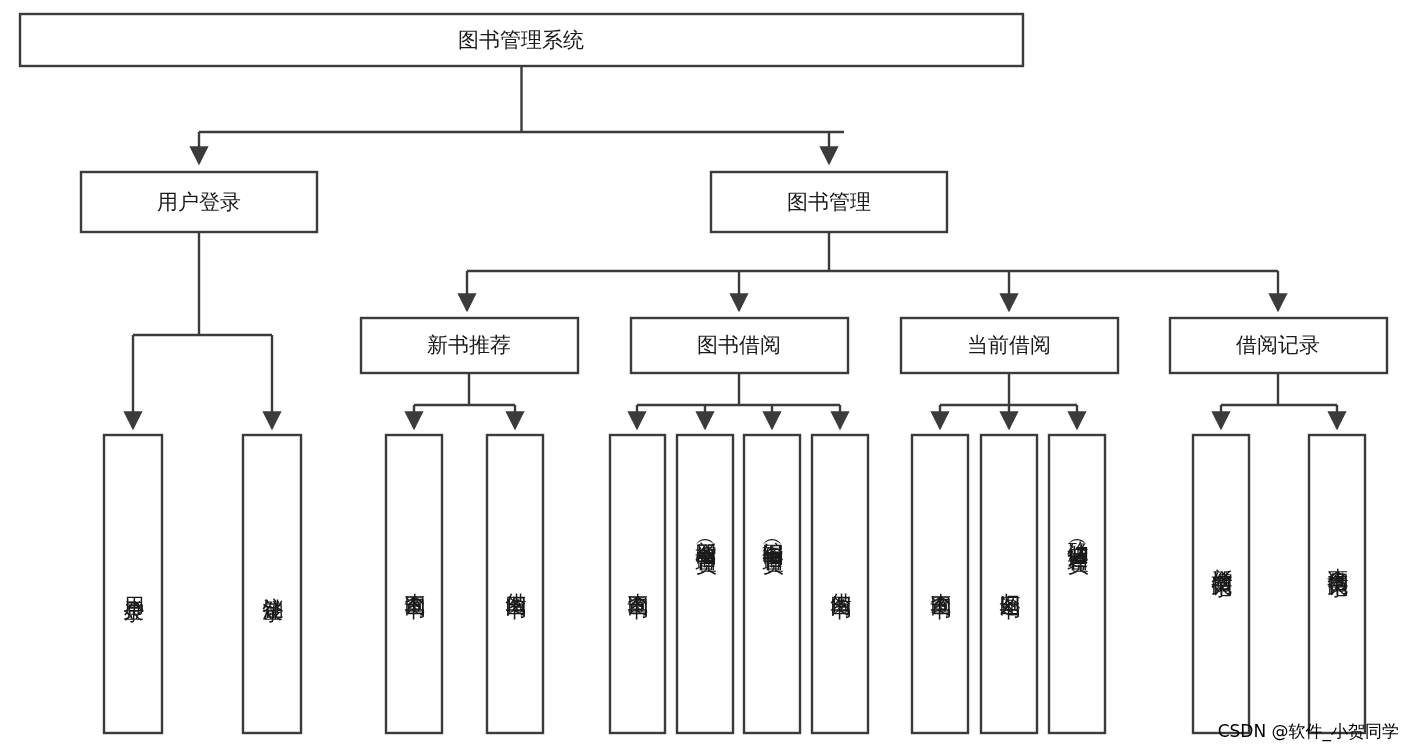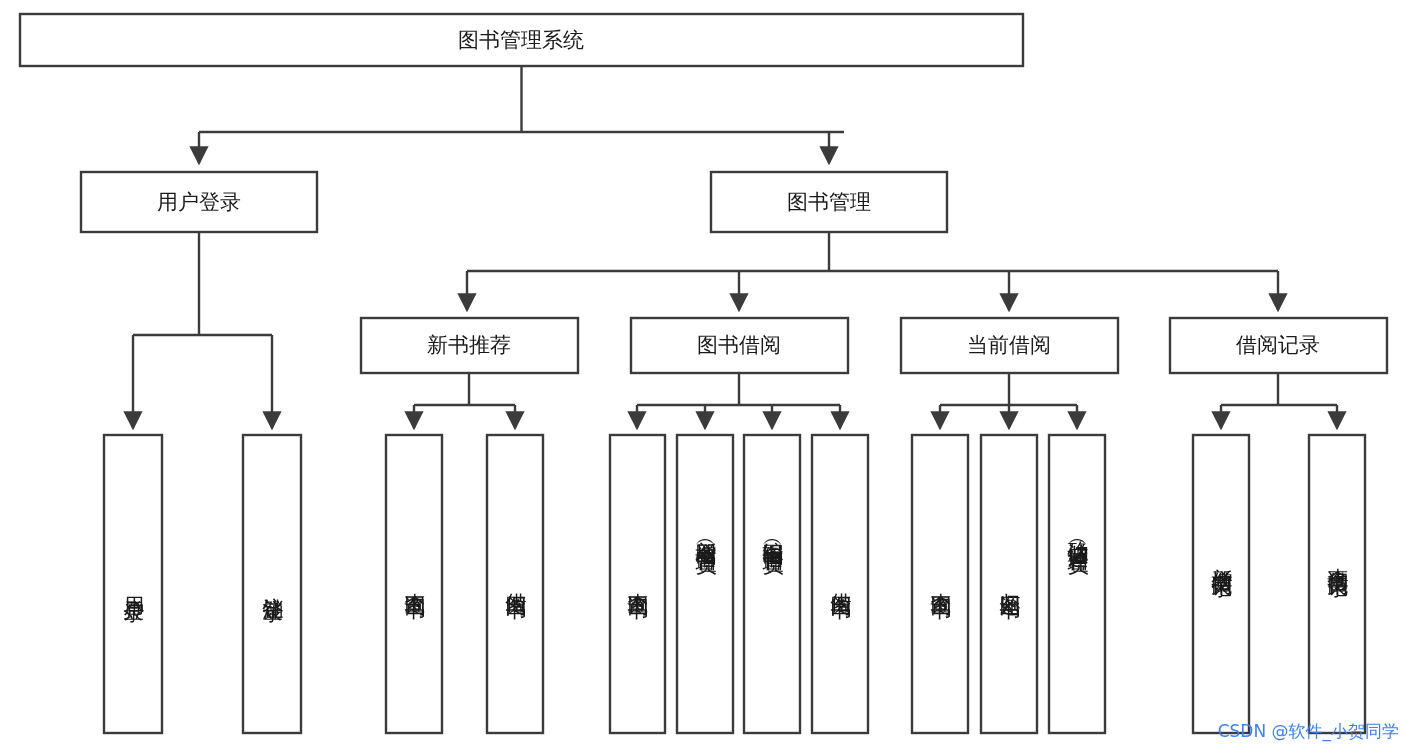--- a/index.html
+++ b/index.html
@@ -45,21 +45,21 @@
     fill: none;
     stroke-linecap: butt;
   }
   .arrow-head { fill: #3b3b3b; stroke: none; }
   .watermark {
     position: absolute;
     right: 6px;
     bottom: 4px;
     font-family: "DejaVu Sans", "Liberation Sans", sans-serif;
     font-size: 17px;
-    color: #3b82f6;
+    color: #000000;
     white-space: nowrap;
     pointer-events: none;
   }
 </style>
 </head>
 <body>
 
 <svg id="chart-root" viewBox="0 0 1405 747" width="1405" height="747">
 
   <defs>

